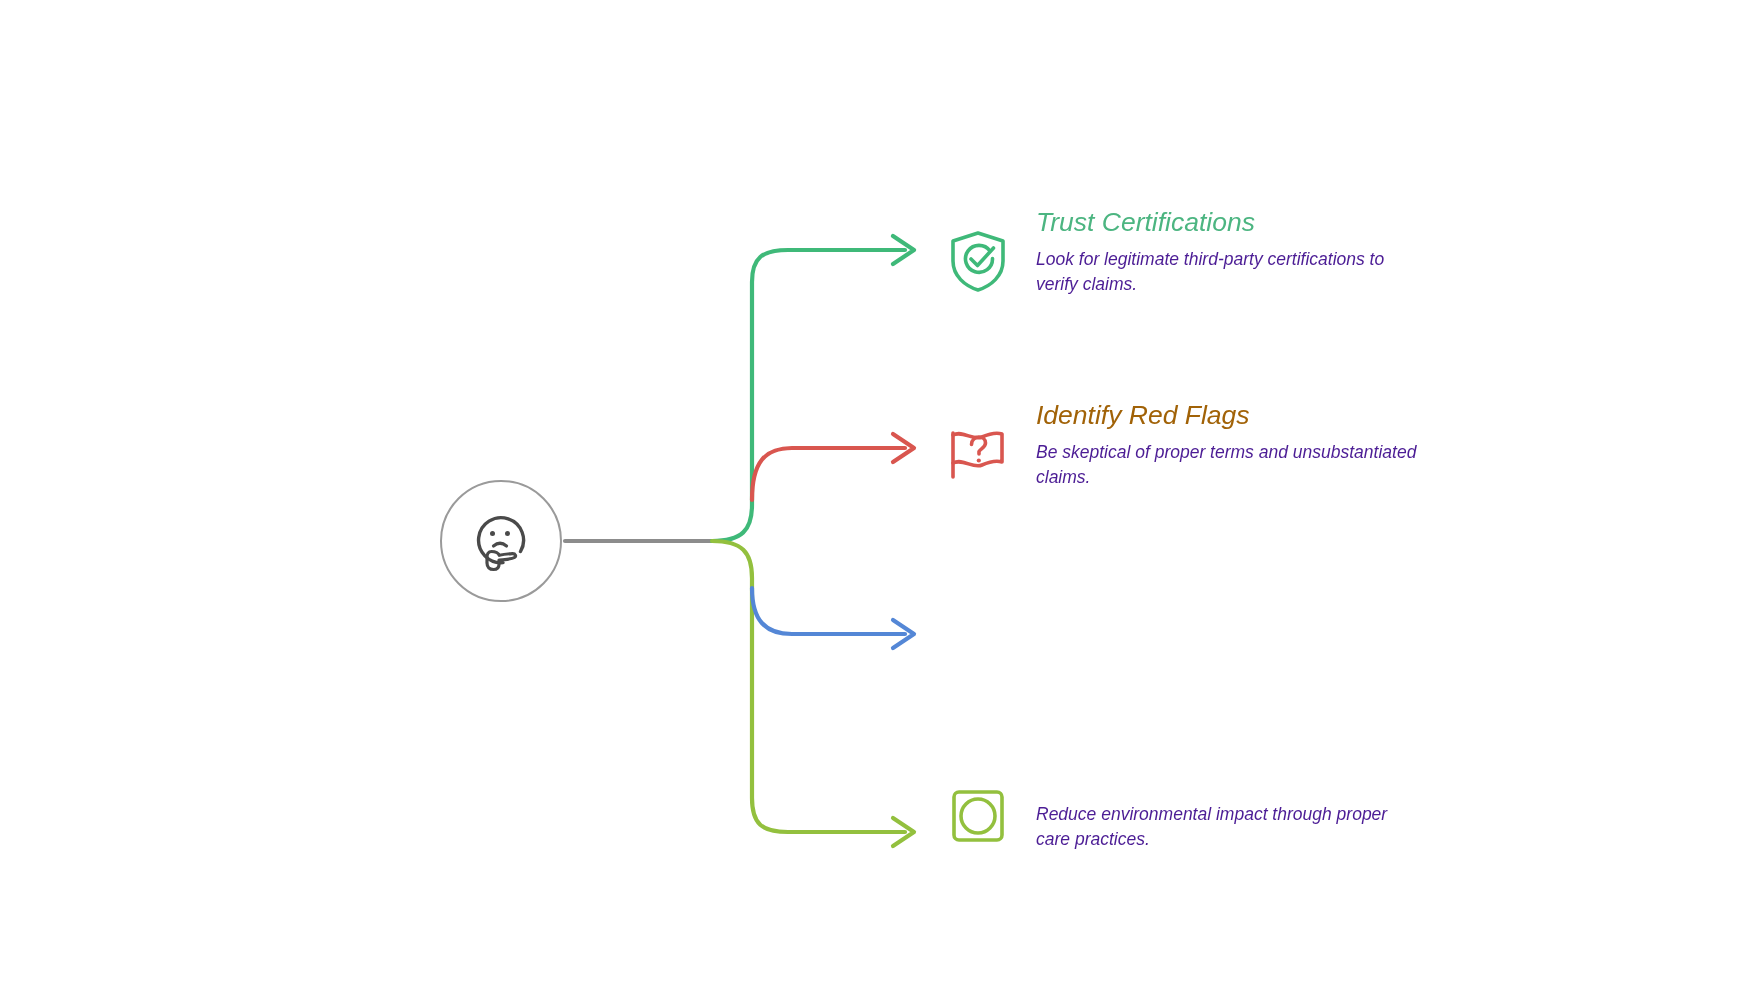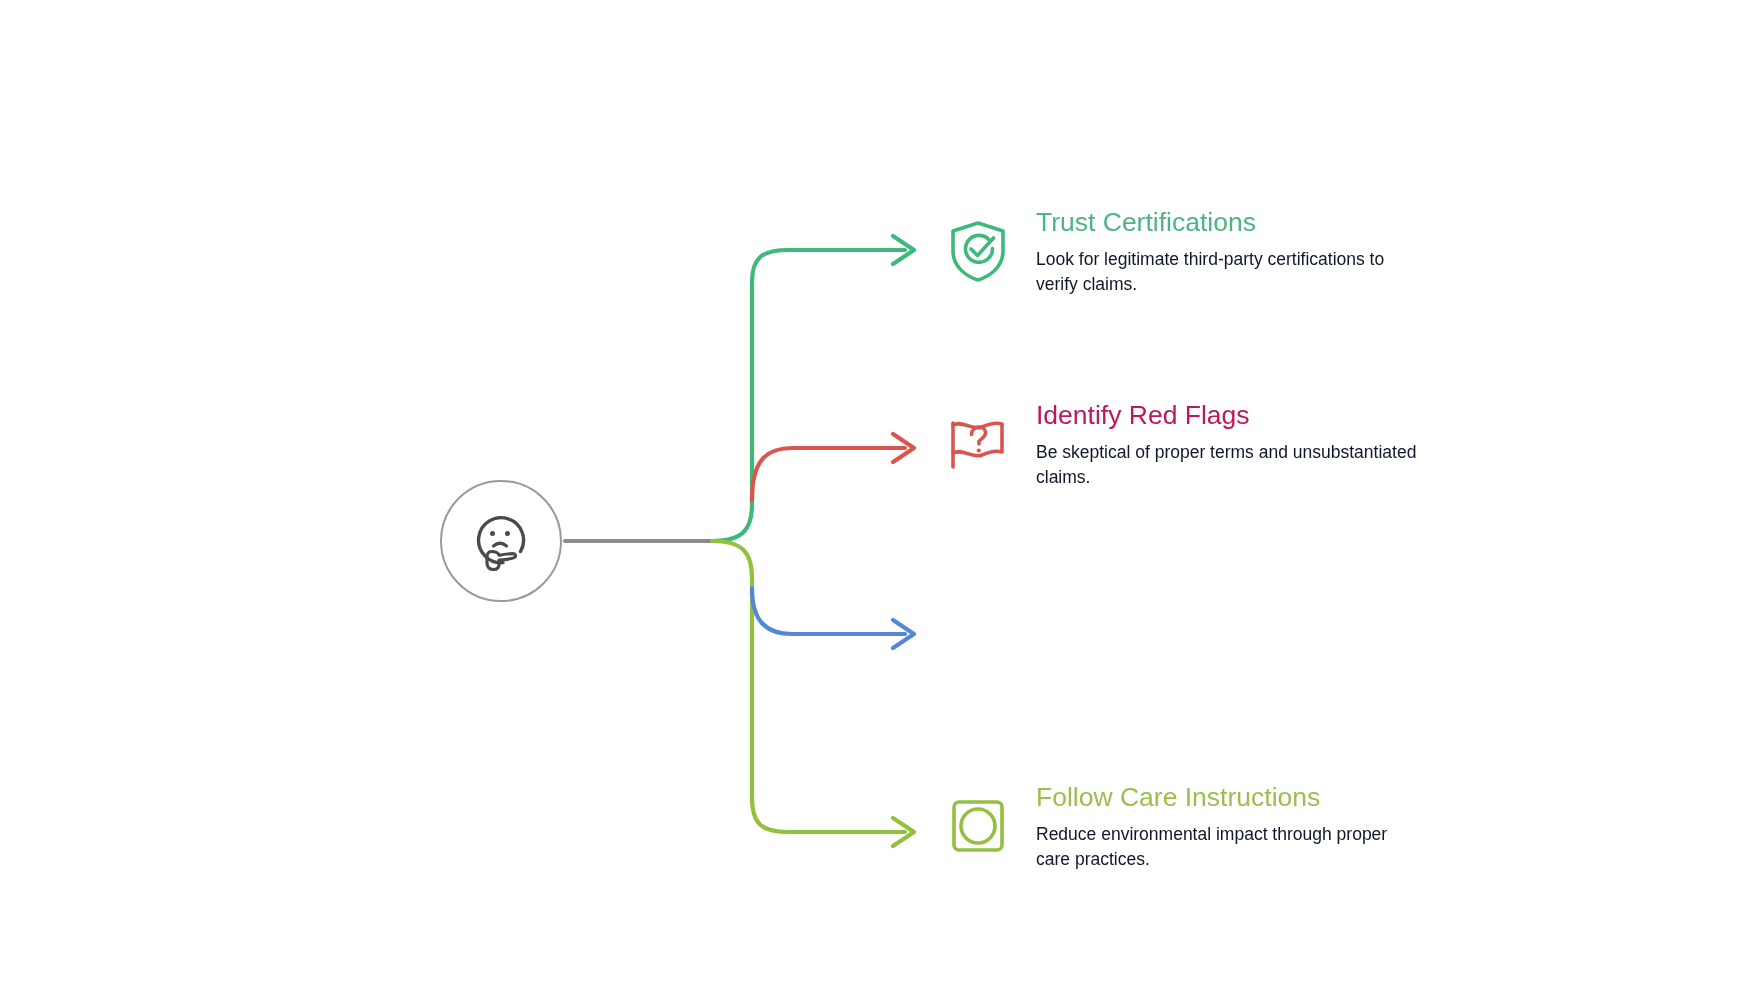--- a/index.html
+++ b/index.html
@@ -46,23 +46,24 @@
     background: #ffffff;
     display: flex;
     align-items: center;
     justify-content: center;
   }
 
   
   .branch-row {
     position: absolute;
     display: flex;
-    align-items: center;
+    align-items: flex-end;
     left: 942px;
     width: 480px;
+    font-style: italic;
   }
   .branch-icon {
     flex: 0 0 auto;
     width: 72px;
     height: 72px;
     display: flex;
     align-items: center;
     justify-content: center;
     margin-right: 22px;
   }
@@ -73,32 +74,32 @@
   .branch-title {
     font-size: 26.5px;
     line-height: 1.18;
     font-weight: 400;
     margin: 0 0 9px 0;
     white-space: nowrap;
   }
   .branch-desc {
     font-size: 17.5px;
     line-height: 1.42;
-    color: #0f172a;
+    color: #4c1d95;
     margin: 0;
     max-width: 392px;
   }
 
   #branch-row-0 { top: 205px; }
   #branch-row-1 { top: 398px; }
   #branch-row-2 { top: 580px; }
   #branch-row-3 { top: 780px; }
 
   #branch-row-0 .branch-title { color: #4CB581; }
-  #branch-row-1 .branch-title { color: #be185d; }
+  #branch-row-1 .branch-title { color: #a16207; }
   #branch-row-2 .branch-title { color: #5B8FD4; }
   #branch-row-3 .branch-title { color: #9CBE4E; }
 </style>
 </head>
 <body>
 
 <div id="diagram-root">
 
   <svg id="connector-layer" viewBox="0 0 1750 984">
 
@@ -186,18 +187,17 @@
 
 
   <div class="branch-row" id="branch-row-3">
     <div class="branch-icon">
       <svg width="66" height="66" viewBox="0 0 66 66">
         <rect x="9" y="9" width="48" height="48" rx="5" ry="5" fill="none" stroke="#93C03E" stroke-width="3.6"></rect>
         <circle cx="33" cy="33" r="17" fill="none" stroke="#93C03E" stroke-width="3.6"></circle>
       </svg>
     </div>
     <div class="branch-text">
-      <div class="branch-title">Follow Care Instructions</div>
       <div class="branch-desc">Reduce environmental impact through proper care practices.</div>
     </div>
   </div>
 
 </div>
 
 </body></html>

